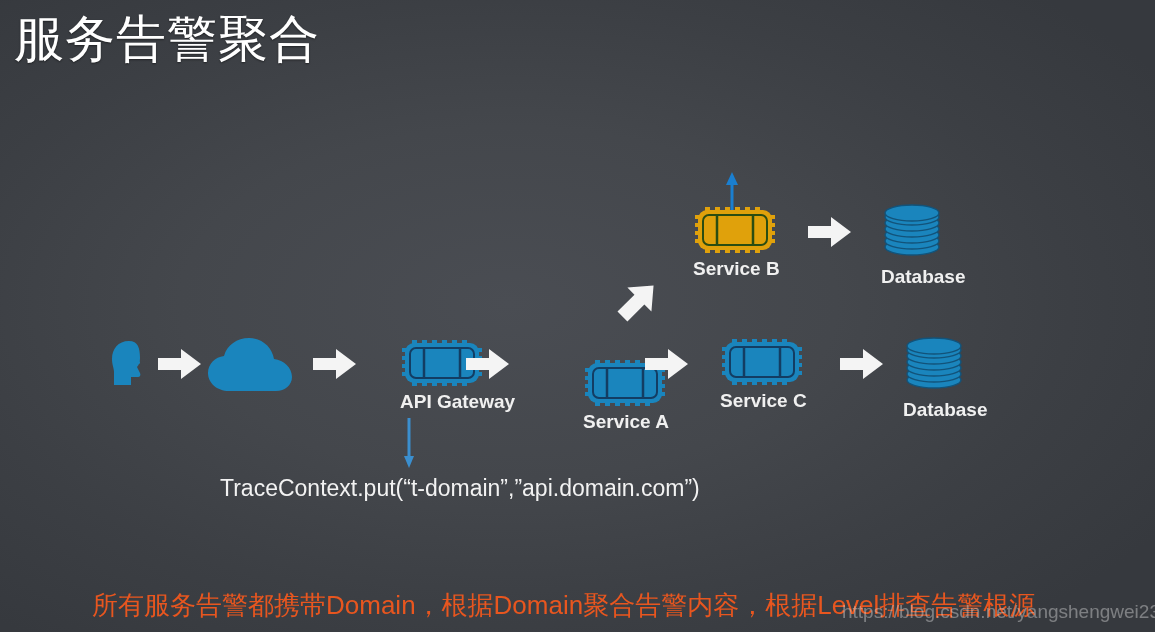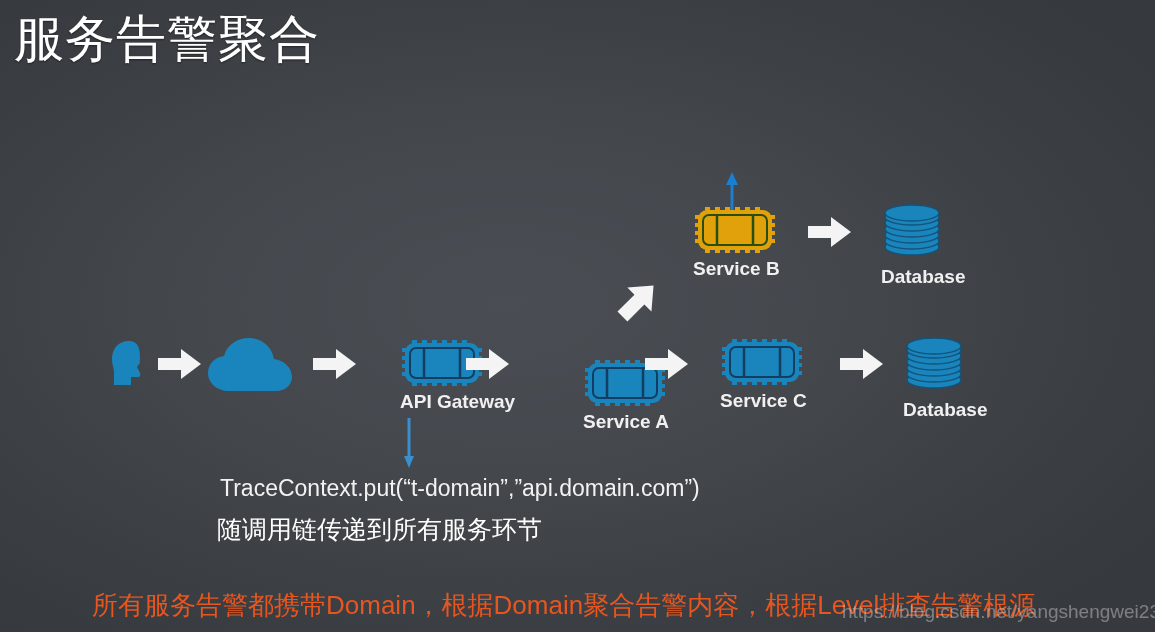--- a/index.html
+++ b/index.html
@@ -339,17 +339,16 @@
           <ellipse cx="31" cy="24" rx="27" ry="8"></ellipse>
           <ellipse cx="31" cy="18" rx="27" ry="8"></ellipse>
           <ellipse cx="31" cy="14" rx="27" ry="8"></ellipse>
         </g>
       </svg>
     </div>
     <div class="label">Database</div>
   </div>
 
   <div class="abs" id="trace-line">TraceContext.put(“t-domain”,”api.domain.com”)</div>
-  <div class="abs" id="chain-line">随调用链传递到所有服务环节</div>
   <div class="abs" id="summary">所有服务告警都携带Domain，根据Domain聚合告警内容，根据Level排查告警根源</div>
   <div class="abs" id="watermark">https://blog.csdn.net/yangshengwei230612</div>
 
 </div>
 
 </body></html>

